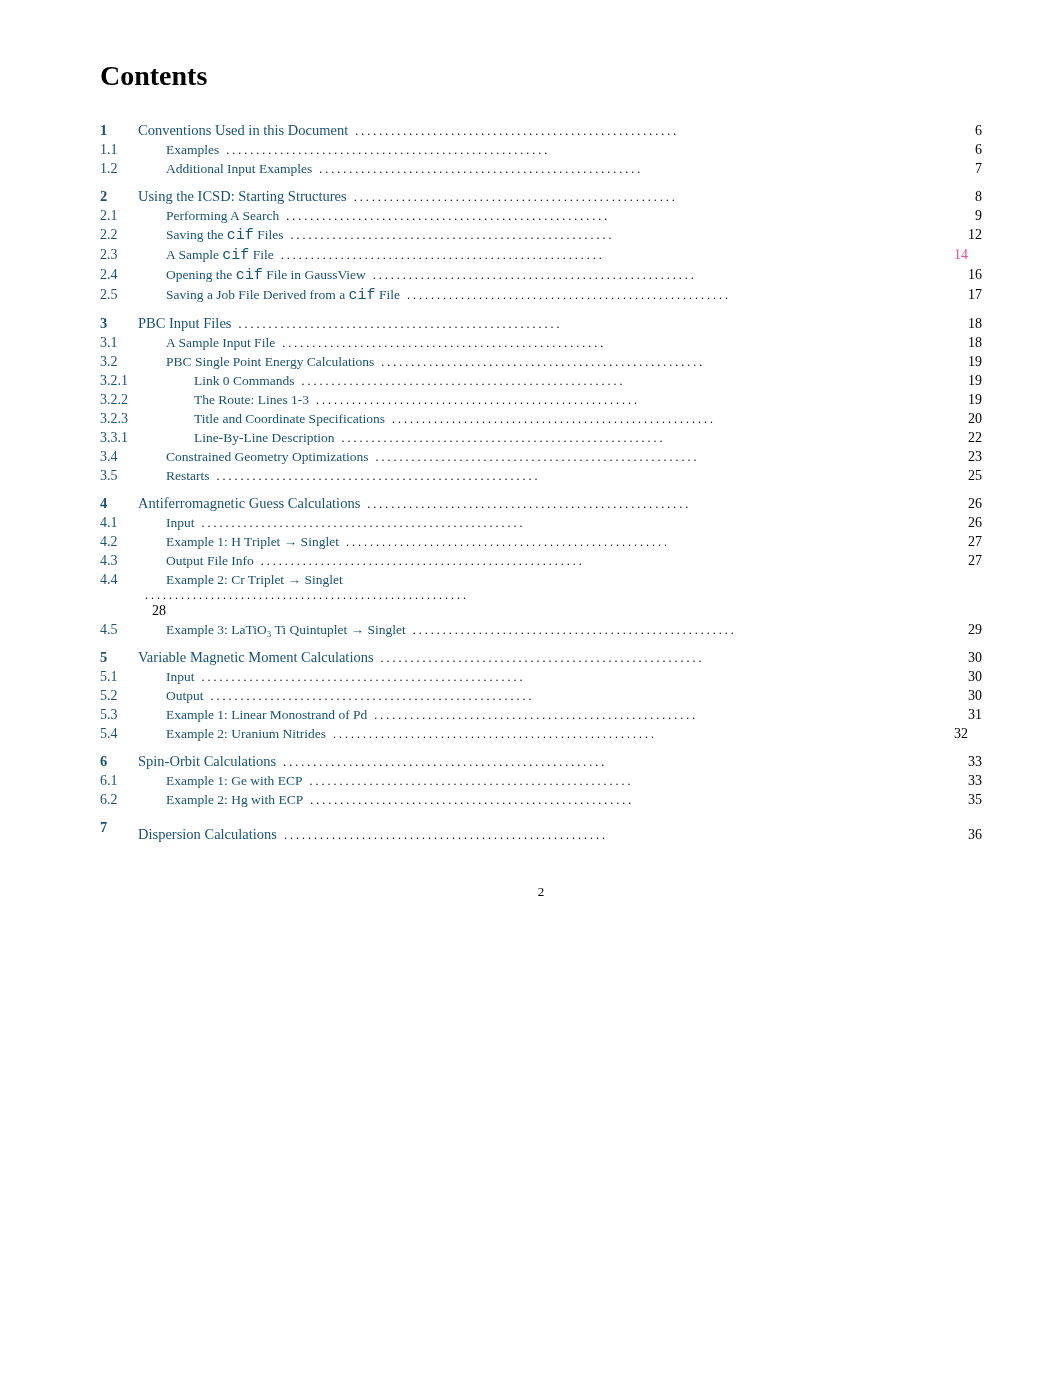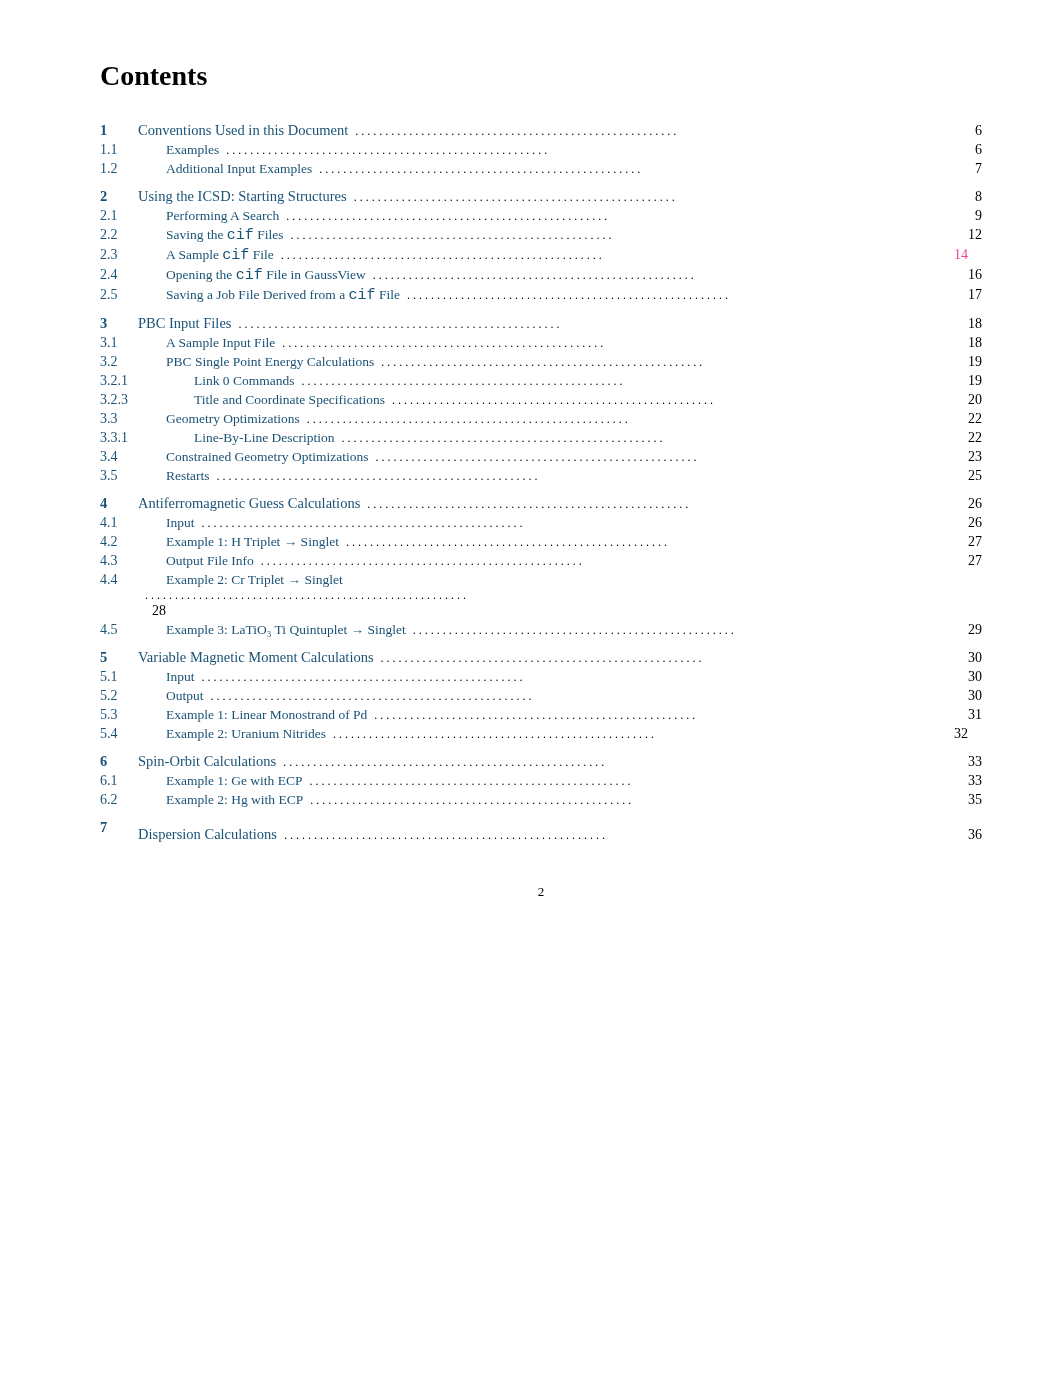--- a/index.html
+++ b/index.html
@@ -195,36 +195,36 @@
     <td class="toc-num">3.2.1</td>
     <td>
       <div style="display:flex; align-items:baseline; width:100%;">
         <span class="toc-label toc-label-sub indent2">Link 0 Commands</span>
         <span style="flex:1; overflow:hidden; white-space:nowrap; color:#000; font-size:12px; padding: 0 4px;">&nbsp;. . . . . . . . . . . . . . . . . . . . . . . . . . . . . . . . . . . . . . . . . . . . . . . . . . . . . .</span>
         <span style="min-width:28px; text-align:right; color:#000;">19</span>
       </div>
     </td>
   </tr>
       <tr>
+    <td class="toc-num">3.2.2</td>
+    <td>
+      <div style="display:flex; align-items:baseline; width:100%;">
+        <span class="toc-label toc-label-sub indent2">The Route: Lines 1-3</span>
+        <span style="flex:1; overflow:hidden; white-space:nowrap; color:#000; font-size:12px; padding: 0 4px;">&nbsp;. . . . . . . . . . . . . . . . . . . . . . . . . . . . . . . . . . . . . . . . . . . . . . . . . . . . . .</span>
+        <span style="min-width:28px; text-align:right; color:#000;">19</span>
+      </div>
+    </td>
+  </tr>
+      <tr>
     <td class="toc-num">3.2.3</td>
     <td>
       <div style="display:flex; align-items:baseline; width:100%;">
         <span class="toc-label toc-label-sub indent2">Title and Coordinate Specifications</span>
         <span style="flex:1; overflow:hidden; white-space:nowrap; color:#000; font-size:12px; padding: 0 4px;">&nbsp;. . . . . . . . . . . . . . . . . . . . . . . . . . . . . . . . . . . . . . . . . . . . . . . . . . . . . .</span>
         <span style="min-width:28px; text-align:right; color:#000;">20</span>
-      </div>
-    </td>
-  </tr>
-      <tr>
-    <td class="toc-num">3.3</td>
-    <td>
-      <div style="display:flex; align-items:baseline; width:100%;">
-        <span class="toc-label toc-label-sub indent1">Geometry Optimizations</span>
-        <span style="flex:1; overflow:hidden; white-space:nowrap; color:#000; font-size:12px; padding: 0 4px;">&nbsp;. . . . . . . . . . . . . . . . . . . . . . . . . . . . . . . . . . . . . . . . . . . . . . . . . . . . . .</span>
-        <span style="min-width:28px; text-align:right; color:#000;">22</span>
       </div>
     </td>
   </tr>
       <tr>
     <td class="toc-num">3.3.1</td>
     <td>
       <div style="display:flex; align-items:baseline; width:100%;">
         <span class="toc-label toc-label-sub indent2">Line-By-Line Description</span>
         <span style="flex:1; overflow:hidden; white-space:nowrap; color:#000; font-size:12px; padding: 0 4px;">&nbsp;. . . . . . . . . . . . . . . . . . . . . . . . . . . . . . . . . . . . . . . . . . . . . . . . . . . . . .</span>
         <span style="min-width:28px; text-align:right; color:#000;">22</span>

